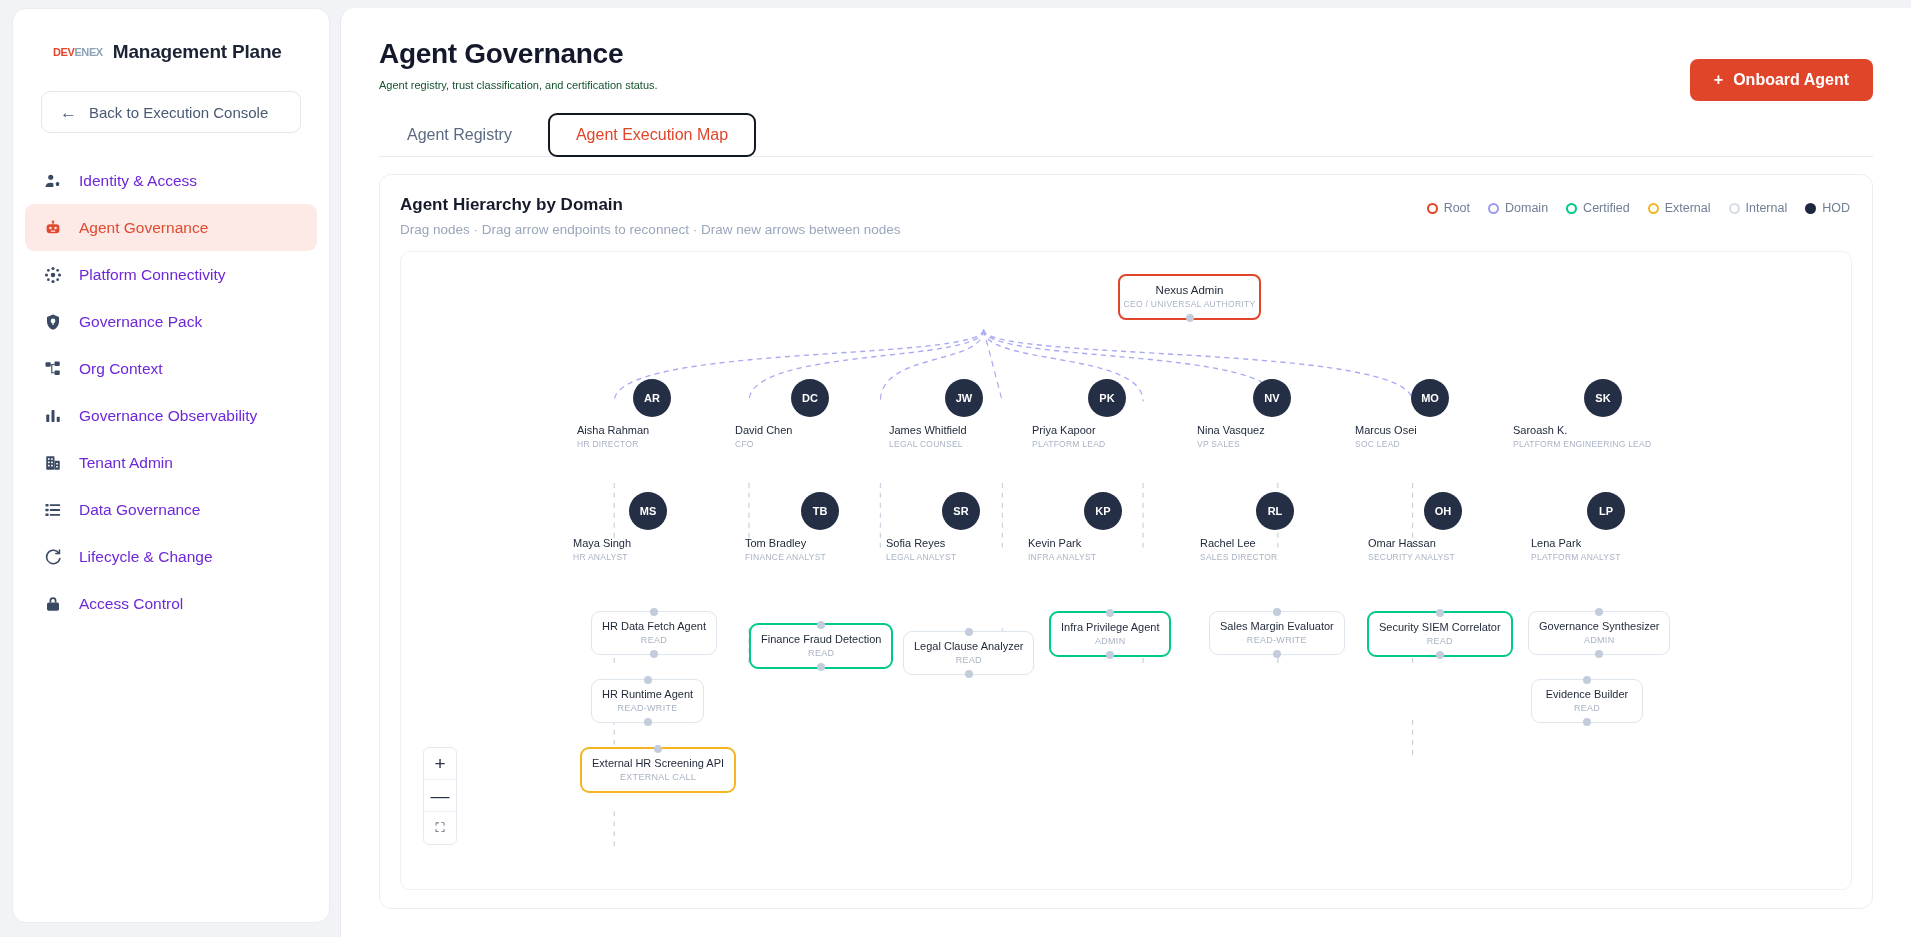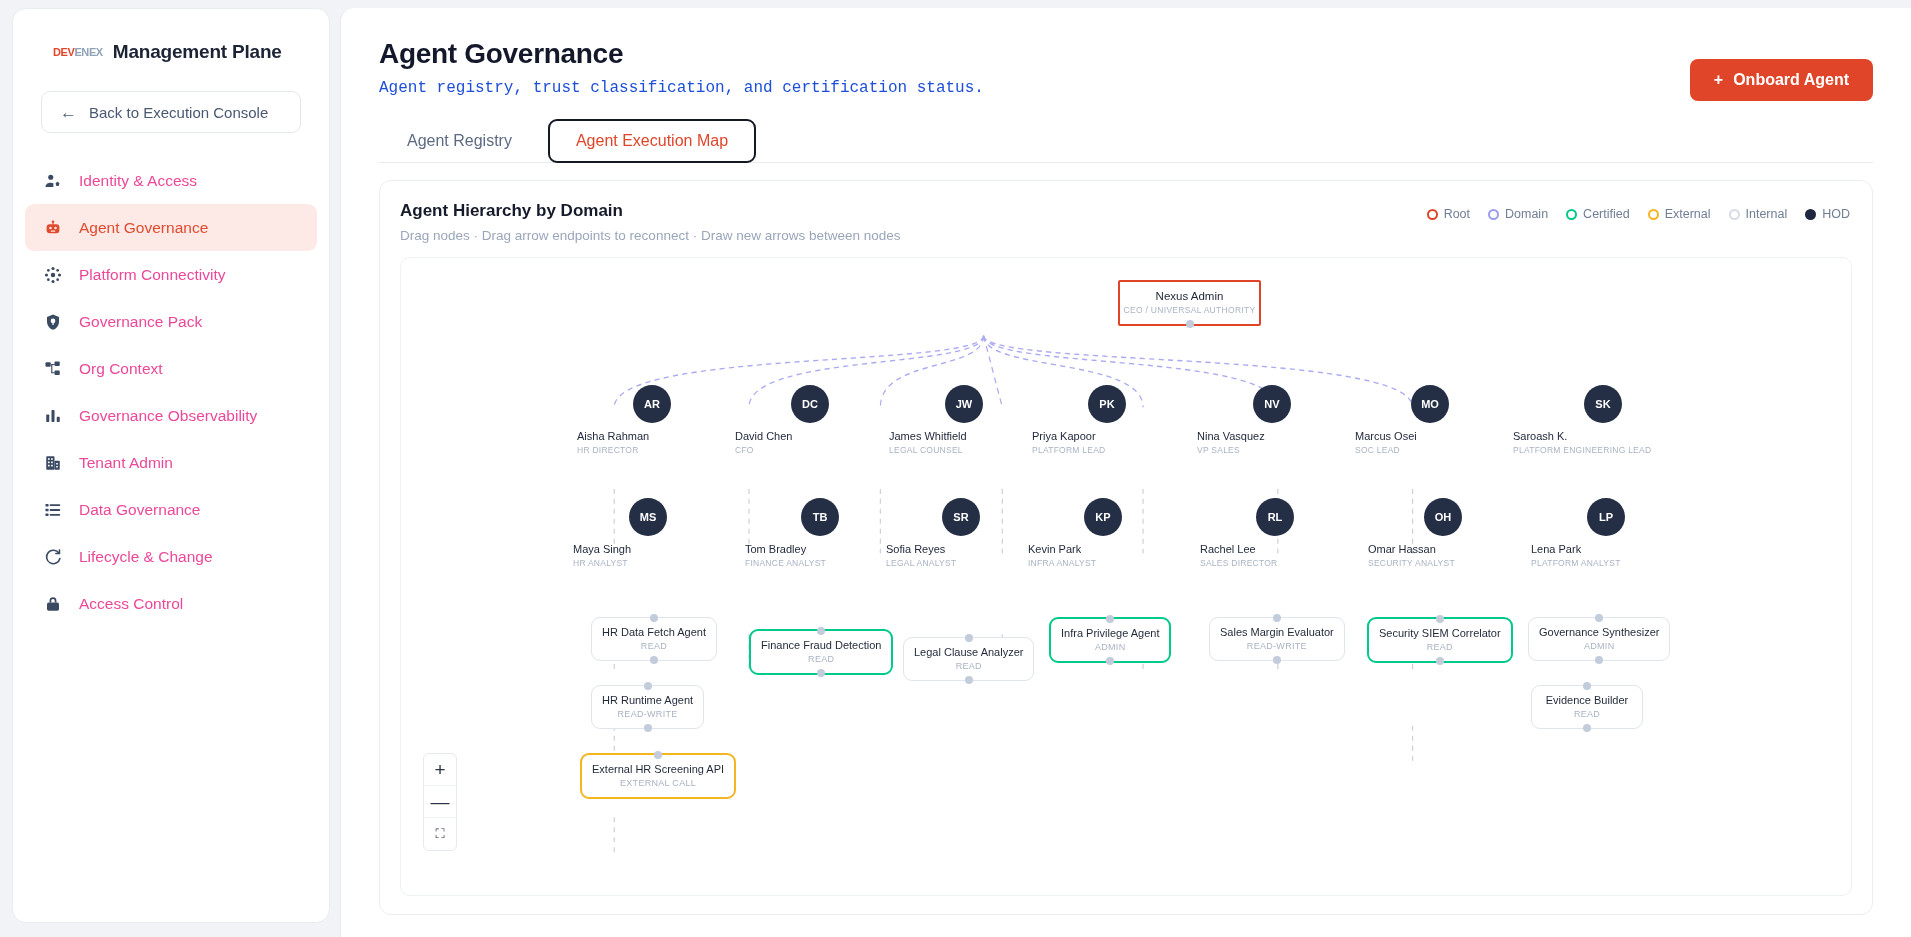--- a/index.html
+++ b/index.html
@@ -44,36 +44,36 @@
   .nav-item {
     display: flex; align-items: center; gap: 16px;
     height: 47px;
     margin: 0 12px;
     padding: 0 18px;
     border-radius: 9px;
     cursor: pointer;
     color: #4e5c74;
   }
   .nav-item .ico { width: 20px; height: 20px; display: flex; align-items: center; justify-content: center; color: #3b4a63; }
-  .nav-item .lbl { font-size: 15.5px; color: #ec4899; }
+  .nav-item .lbl { font-size: 15.5px; color: #6d28d9; }
   .nav-item.active { background: #fdeae6; }
   .nav-item.active .lbl { color: #e04a2f; }
   .nav-item.active .ico { color: #e04a2f; }
 
   
   .main {
     flex: 1; background: #fff; border-radius: 14px 0 0 0;
     border-left: 1px solid #e6eaf0;
     height: 929px;
     padding: 30px 38px 0 38px;
     position: relative;
     overflow: hidden;
   }
   .page-title { font-size: 28px; font-weight: bold; color: #13182a; letter-spacing: -0.3px; }
-  .page-sub { font-size: 16px; color: #1d4ed8; margin-top: 9px; font-family: Liberation Mono, monospace; }
+  .page-sub { font-size: 11px; color: #14532d; margin-top: 9px; }
 
   .onboard-btn {
     position: absolute; right: 38px; top: 51px;
     background: #e0452a; color: #fff;
     border: none; border-radius: 8px;
     height: 42px; padding: 0 24px;
     font-size: 16px; font-weight: bold;
     display: flex; align-items: center; gap: 10px;
     cursor: pointer;
     font-family: "Liberation Sans", sans-serif;
@@ -113,21 +113,21 @@
     border: 1px solid #eef1f5;
     border-radius: 10px;
     background: #fff;
     overflow: hidden;
   }
   .canvas svg.edges { position: absolute; left: 0; top: 0; width: 100%; height: 100%; }
 
   
   .node { position: absolute; }
   .root-node {
-    border: 2px solid #e0452a; border-radius: 2px; background: #fff;
+    border: 2px solid #e0452a; border-radius: 8px; background: #fff;
     width: 143px; padding: 8px 0 9px 0; text-align: center;
   }
   .root-node .nm { font-size: 11.5px; color: #1e2636; }
   .root-node .rl { font-size: 8.5px; color: #aab4c6; margin-top: 3px; letter-spacing: 0.3px; }
 
   .person { width: 150px; text-align: left; }
   .avatar {
     width: 38px; height: 38px; border-radius: 50%;
     background: #242e44; color: #fff;
     font-size: 11px; font-weight: bold;

